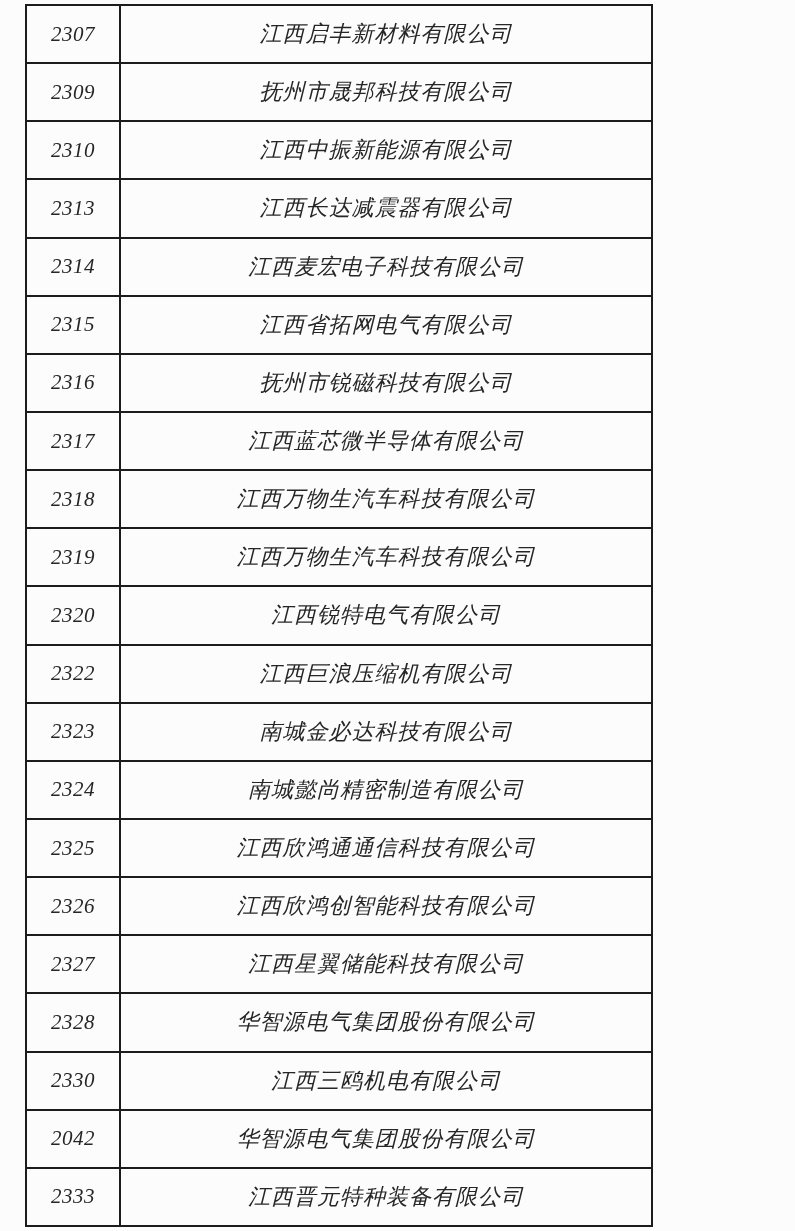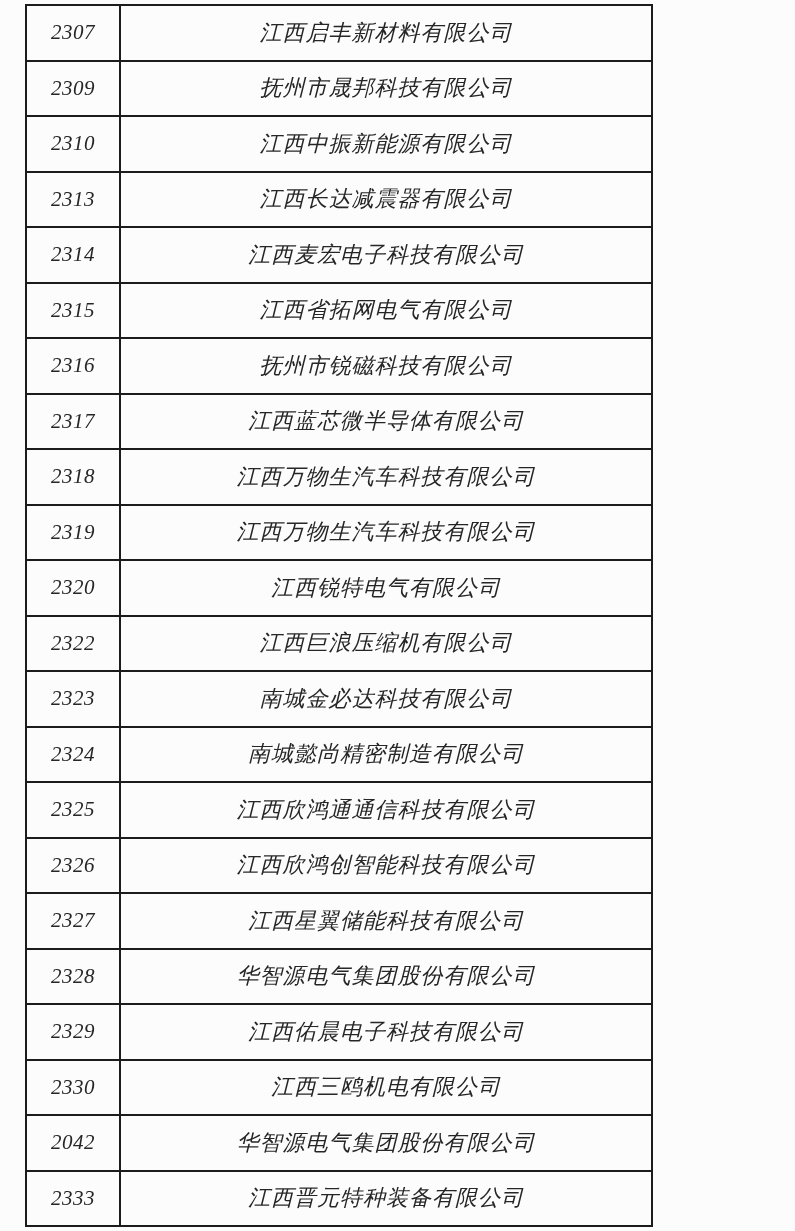--- a/index.html
+++ b/index.html
@@ -141,24 +141,20 @@
   <tr>
     <td class="num-cell">2327</td>
     <td class="name-cell">江西星翼储能科技有限公司</td>
   </tr>
 
   <tr>
     <td class="num-cell">2328</td>
     <td class="name-cell">华智源电气集团股份有限公司</td>
   </tr>
 
-  <tr>
-    <td class="num-cell">2329</td>
-    <td class="name-cell">江西佑晨电子科技有限公司</td>
-  </tr>
 
   <tr>
     <td class="num-cell">2330</td>
     <td class="name-cell">江西三鸥机电有限公司</td>
   </tr>
 
 
   <tr>
     <td class="num-cell">2042</td>
     <td class="name-cell">华智源电气集团股份有限公司</td>

